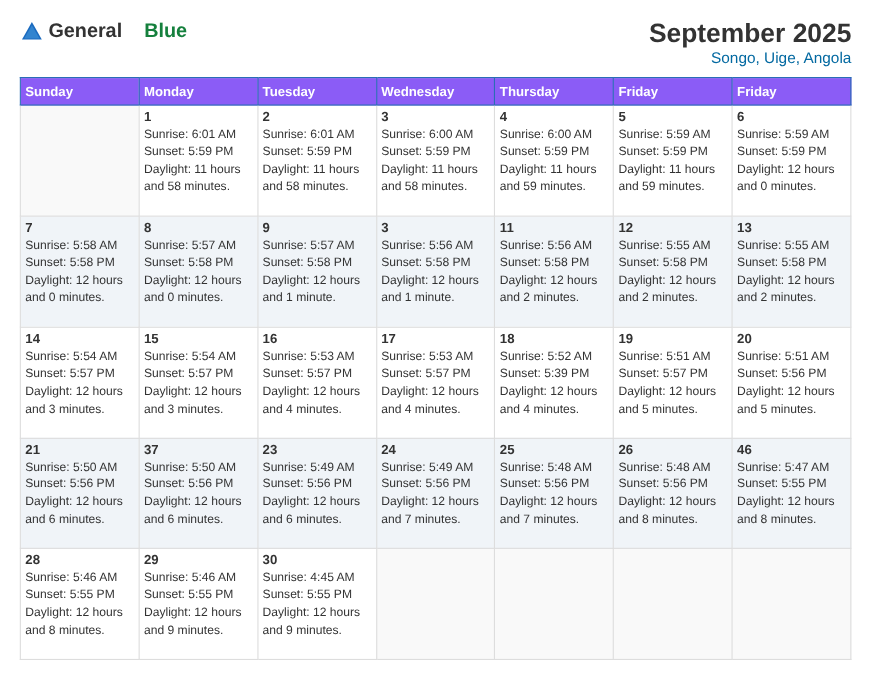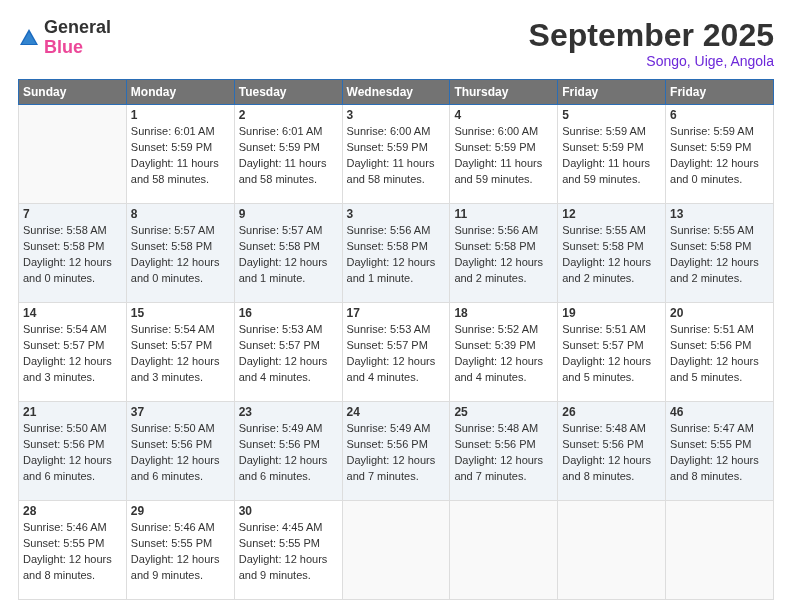--- a/index.html
+++ b/index.html
@@ -22,59 +22,60 @@
       justify-content: space-between;
       align-items: flex-start;
       margin-bottom: 10px;
     }
     .logo {
       display: flex;
       align-items: center;
     }
     .logo-text {
       display: flex;
-      flex-direction: column;
+      flex-direction: row;
       line-height: 1.1;
+      gap: 20px;
     }
     .logo-general {
       font-size: 18px;
       font-weight: bold;
       color: #333;
     }
     .logo-blue {
       font-size: 18px;
       font-weight: bold;
-      color: #ec4899;
+      color: #15803d;
     }
     .logo-icon {
       width: 22px;
       height: 22px;
       margin-right: 4px;
     }
     .title-block {
       text-align: right;
     }
     .month-title {
-      font-size: 32px;
+      font-size: 24px;
       font-weight: bold;
       color: #333;
       line-height: 1.1;
     }
     .location {
       font-size: 14px;
-      color: #6d28d9;
+      color: #0369a1;
     }
     .calendar {
       flex: 1;
       border-collapse: collapse;
       width: 100%;
       table-layout: fixed;
     }
     .calendar th {
-      background-color: #737373;
+      background-color: #8b5cf6;
       color: #fff;
       font-size: 12px;
       font-weight: bold;
       padding: 5px 4px;
       text-align: left;
       border: 1px solid #2a6db5;
     }
     .calendar td {
       vertical-align: top;
       font-size: 9.5px;

